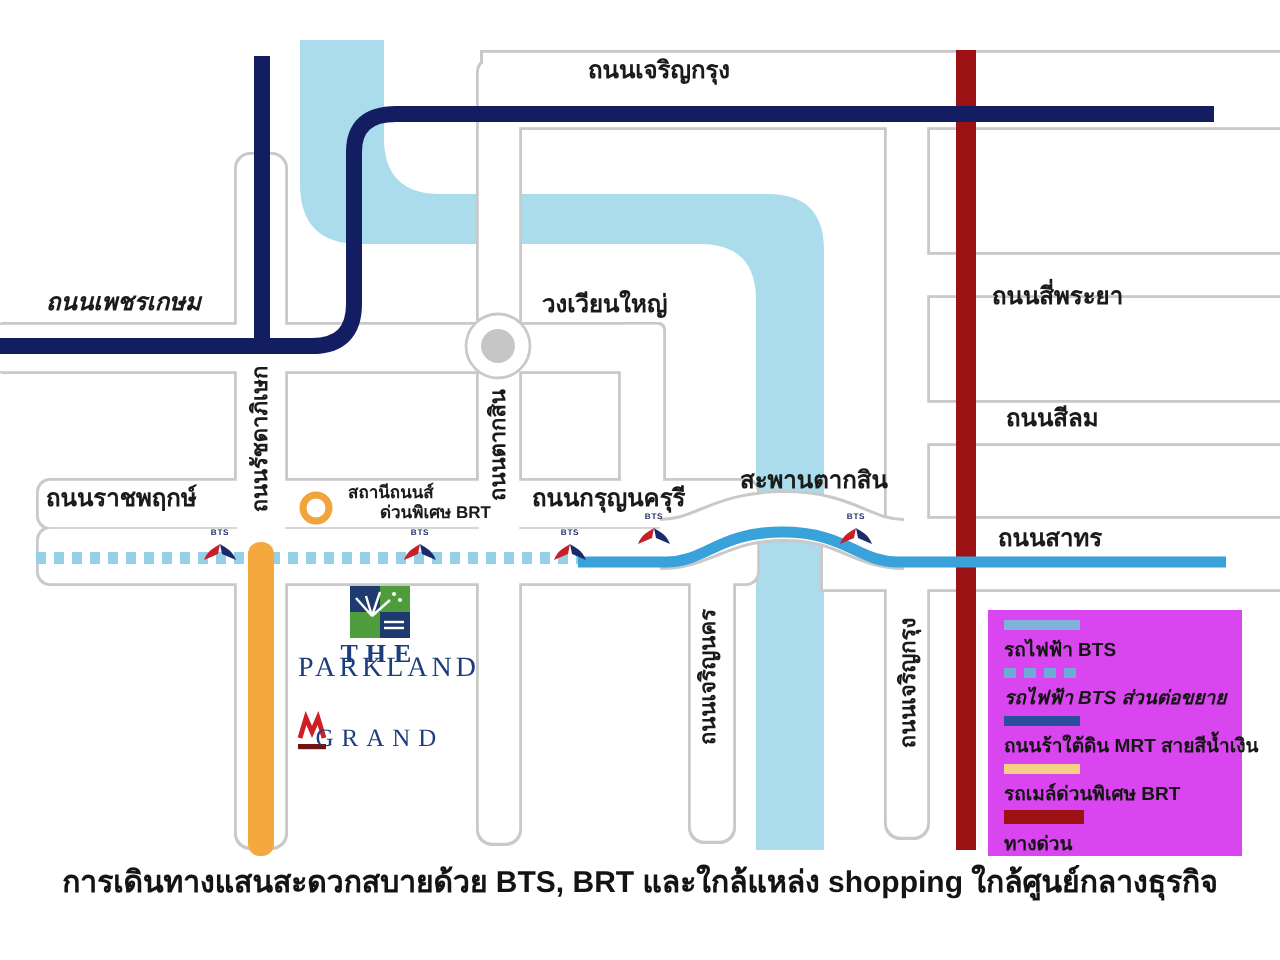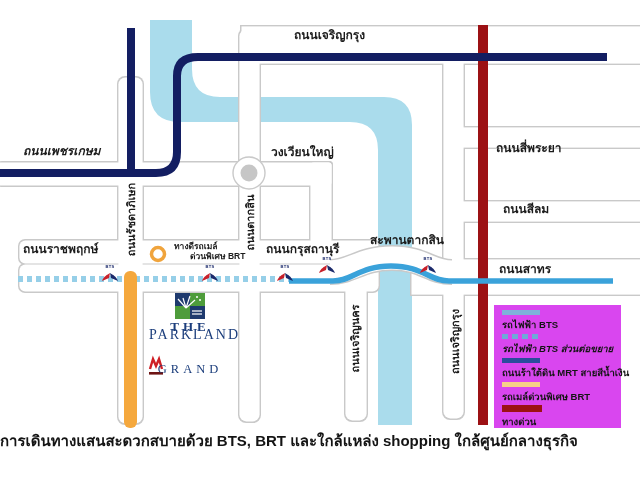--- a/index.html
+++ b/index.html
@@ -12,21 +12,21 @@
   .small{font-size:8.5px;}
   .bts-icon{position:absolute;width:16px;text-align:center;line-height:1;}
   .bts-word{font-size:6px;transform:scale(.68);transform-origin:center bottom;
             color:#1b2a6b;font-weight:700;letter-spacing:.5px;}
   .legend{position:absolute;left:494px;top:305px;width:127px;height:123px;background:#d946ef;}
   .leg-label{position:absolute;left:8px;font-size:9.5px;font-weight:700;color:#141414;white-space:nowrap;}
   .leg-bar{position:absolute;left:8px;width:38px;height:5px;}
   .leg-bar.dashed{background:repeating-linear-gradient(90deg,#6fa9d8 0 6px,transparent 6px 10px);}
   .logo-text{position:absolute;text-align:center;color:#1c3e7c;
              font-family:"Liberation Serif","DejaVu Serif",serif;}
-  .caption{position:absolute;left:0;top:429px;width:640px;
+  .caption{position:absolute;left:0;top:429px;width:640px;text-align:center;
            font-size:15px;font-weight:600;color:#141414;}
 </style>
 </head>
 <body>
 
 <div id="stage">
 
   <svg id="mapsvg" width="640" height="480" viewBox="0 0 640 480">
 
     <path fill="#aadcec" d="M150,20 L192,20 L192,69 Q192,97 220,97 L384,97 Q412,97 412,125 L412,425 L378,425 L378,150 Q378,122 350,122 L180,122 Q150,122 150,92 Z"></path>
@@ -108,25 +108,25 @@
       <rect x="149" y="372" width="14" height="2.6" fill="#6e1414"></rect>
     </g>
   </svg>
 
   <div class="lbl" style="left:294px;top:29px;">ถนนเจริญกรุง</div>
   <div class="lbl" style="left:23px;top:145px;font-style:italic;">ถนนเพชรเกษม</div>
   <div class="lbl" style="left:271px;top:146px;">วงเวียนใหญ่</div>
   <div class="lbl" style="left:496px;top:130px;margin-top:12px;">ถนนสี่พระยา</div>
   <div class="lbl" style="left:503px;top:203px;">ถนนสีลม</div>
   <div class="lbl" style="left:23px;top:243px;">ถนนราชพฤกษ์</div>
-  <div class="lbl" style="left:266px;top:243px;">ถนนกรุสถานุรี</div>
+  <div class="lbl" style="left:266px;top:243px;">ถนนกรุญนครุรี</div>
   <div class="lbl" style="left:370px;top:234px;">สะพานตากสิน</div>
   <div class="lbl" style="left:499px;top:263px;">ถนนสาทร</div>
 
-  <div class="lbl small" style="left:174px;top:242px;">ทางดีรถเมล์</div>
+  <div class="lbl small" style="left:174px;top:242px;">สถานีถนนส์</div>
   <div class="lbl small" style="left:174px;top:252px;padding-left:16px;">ด่วนพิเศษ BRT</div>
 
   <div class="vlabel" style="left:86px;top:214px;width:90px;">ถนนรัชดาภิเษก</div>
   <div class="vlabel" style="left:219px;top:217px;width:62px;">ถนนตากสิน</div>
   <div class="vlabel" style="left:319px;top:333px;width:72px;">ถนนเจริญนคร</div>
   <div class="vlabel" style="left:415px;top:336px;width:80px;">ถนนเจริญกรุง</div>
 
   <div class="bts-icon" style="left:102px;top:263px;">
     <div class="bts-word">BTS</div>
     <svg width="16" height="9">

